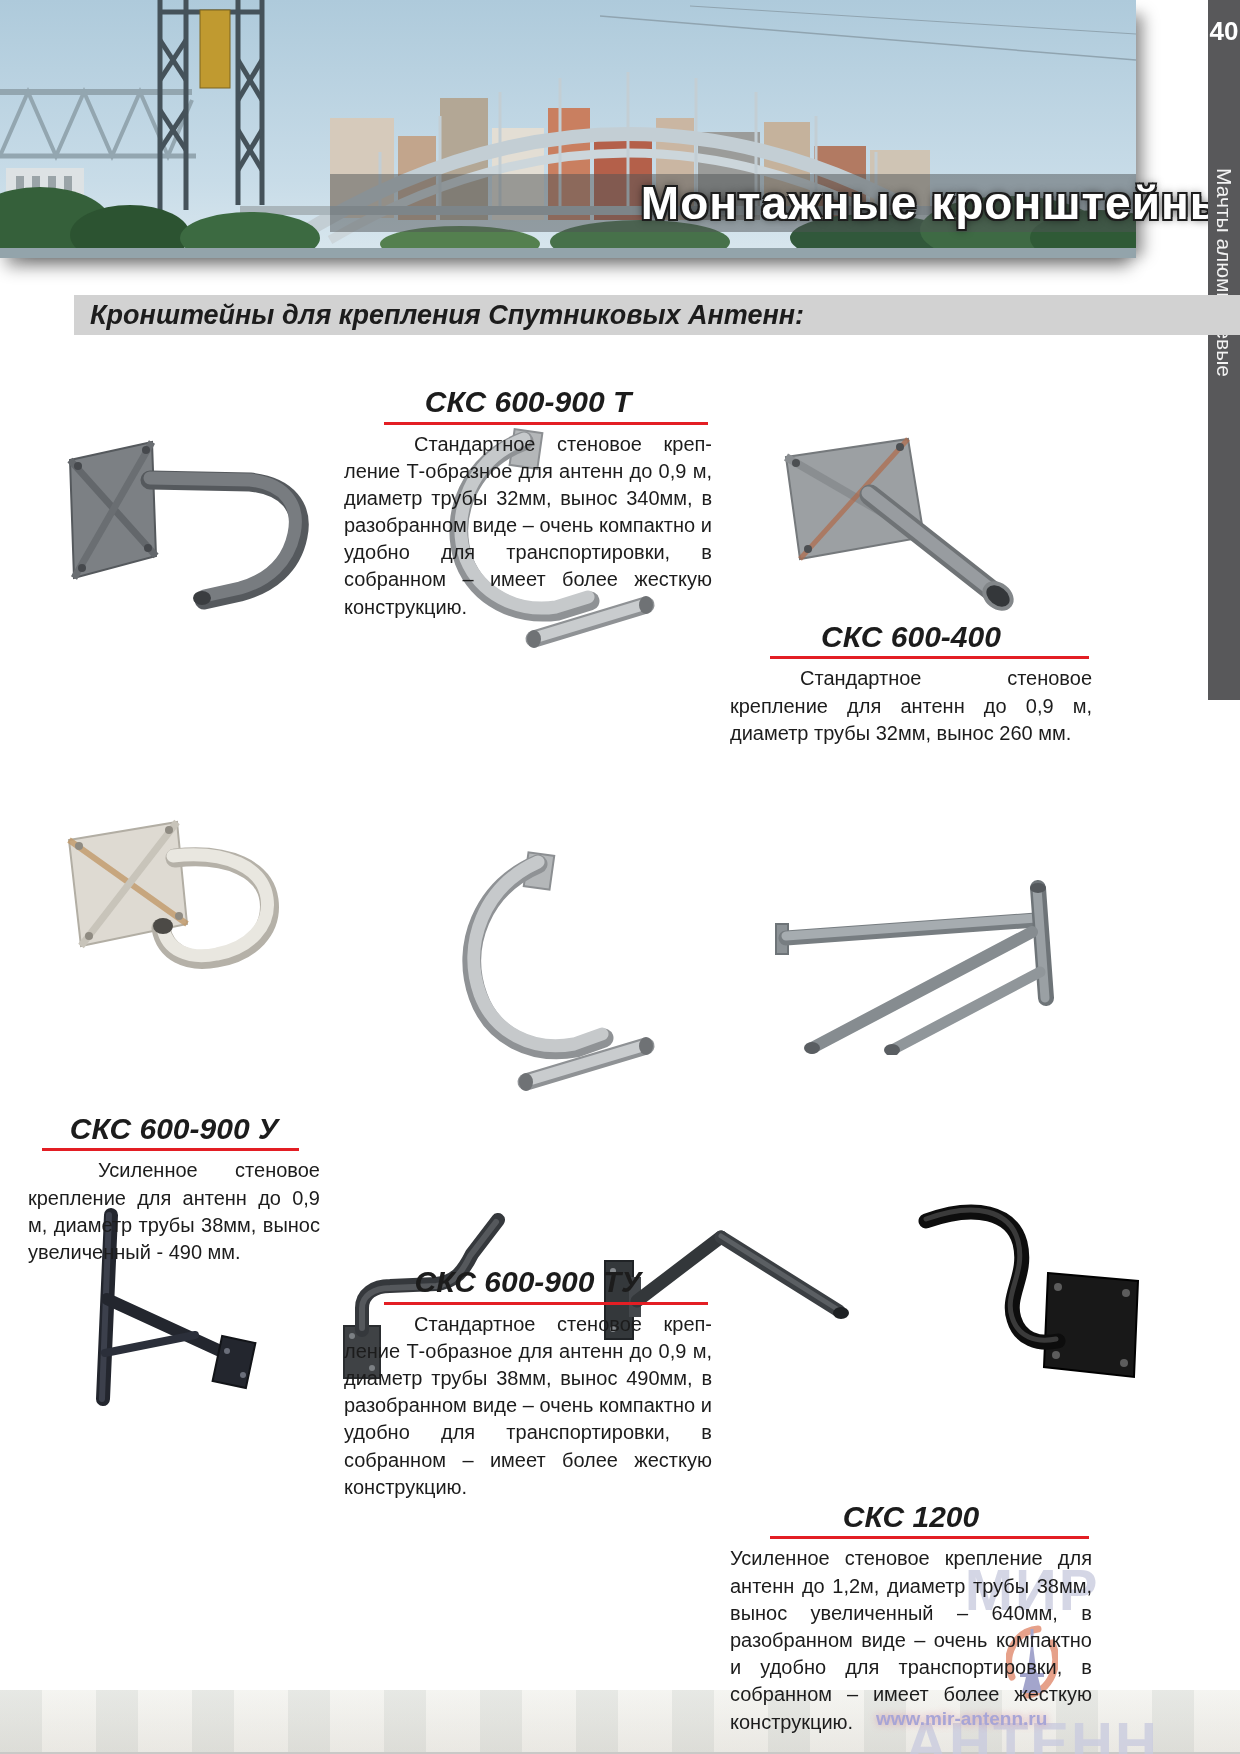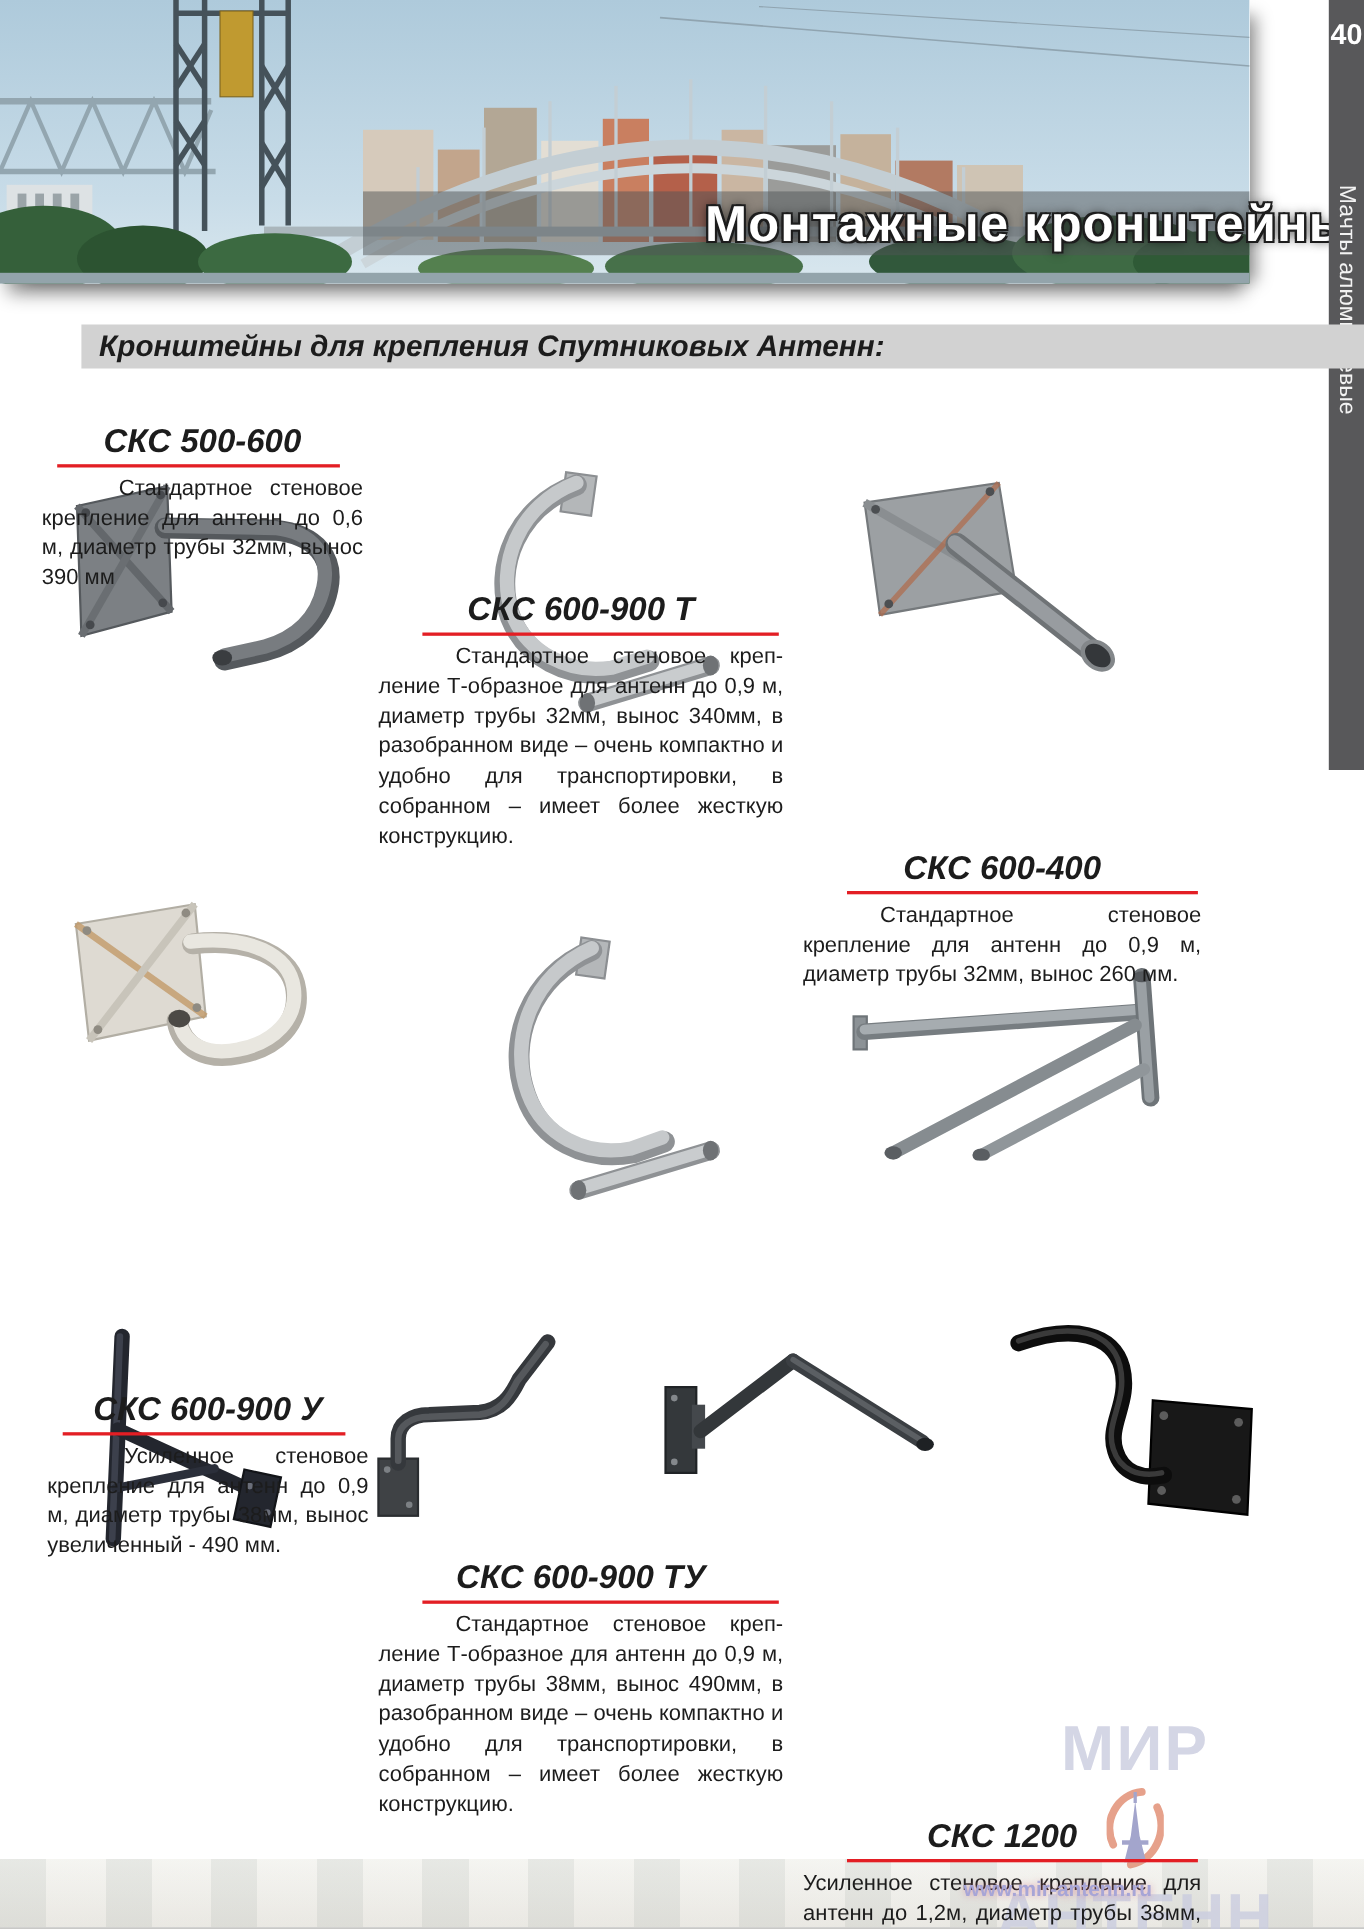--- a/index.html
+++ b/index.html
@@ -152,25 +152,20 @@
   </div>
   <div class="hero-title">Монтажные кронштейны</div>
 
   <div class="side-tab">
     <div class="page-num">40</div>
     <div class="side-tab-label">Мачты алюминиевые</div>
   </div>
 
   <div class="band txt-layer" style="top:295px;">Кронштейны для крепления Спутниковых Антенн:</div>
 
-  <div class="prod txt-layer" style="left:38px;top:346px;width:292px;">
-    <div class="prod-name">СКС 500-600</div>
-    <div class="rule narrow" style="margin-left:14px;"></div>
-    <div class="desc ind70">Стандартное стеновое крепление для антенн до 0,6 м, диаметр трубы 32мм, вынос 390 мм</div>
-  </div>
   <div class="prod txt-layer" style="left:344px;top:346px;width:368px;">
     <div class="prod-name">СКС 600-900 Т</div>
     <div class="rule narrow" style="margin-left:40px;"></div>
     <div class="desc ind70">Стандартное стеновое креп- ление Т-образное для антенн до 0,9 м, диаметр трубы 32мм, вынос 340мм, в разобранном виде – очень компактно и удобно для транспортировки, в собранном – имеет более жесткую конструкцию.</div>
   </div>
   <div class="prod txt-layer" style="left:730px;top:346px;width:362px;">
     <div class="prod-name">СКС 600-400</div>
     <div class="rule narrow" style="margin-left:40px;"></div>
     <div class="desc ind70">Стандартное стеновое крепление для антенн до 0,9 м, диаметр трубы 32мм, вынос 260 мм.</div>
   </div>
@@ -208,21 +203,21 @@
       <circle cx="44" cy="48" r="4" fill="#4c4f52"></circle>
         <circle cx="148" cy="32" r="4" fill="#4c4f52"></circle>
       <circle cx="162" cy="114" r="4" fill="#4c4f52"></circle>
         <circle cx="56" cy="134" r="4" fill="#4c4f52"></circle>
       <path d="M 118 80 L 240 176" fill="none" stroke="#6f7376" stroke-width="21" stroke-linecap="round"></path>
       <path d="M 116 78 L 238 174" fill="none" stroke="#989ca0" stroke-width="13" stroke-linecap="round"></path>
       <ellipse cx="246" cy="181" rx="15" ry="11" fill="#34373a" stroke="#83878a" stroke-width="4" transform="rotate(38 246 181)"></ellipse>
     </svg>
   </div>
 
-  <div class="prod txt-layer" style="left:43px;top:712px;width:292px;">
+  <div class="prod txt-layer" style="left:28px;top:712px;width:292px;">
     <div class="prod-name">СКС 600-900 У</div>
     <div class="rule narrow" style="margin-left:14px;"></div>
     <div class="desc ind70">Усиленное стеновое крепление для антенн до 0,9 м, диаметр трубы 38мм, вынос увеличенный - 490 мм.</div>
   </div>
   <div class="prod txt-layer" style="left:344px;top:712px;width:368px;">
     <div class="prod-name">СКС 600-900 ТУ</div>
     <div class="rule narrow" style="margin-left:40px;"></div>
     <div class="desc ind70">Стандартное стеновое креп- ление Т-образное для антенн до 0,9 м, диаметр трубы 38мм, вынос 490мм, в разобранном виде – очень компактно и удобно для транспортировки, в собранном – имеет более жесткую конструкцию.</div>
   </div>
   <div class="prod txt-layer" style="left:730px;top:712px;width:362px;">

